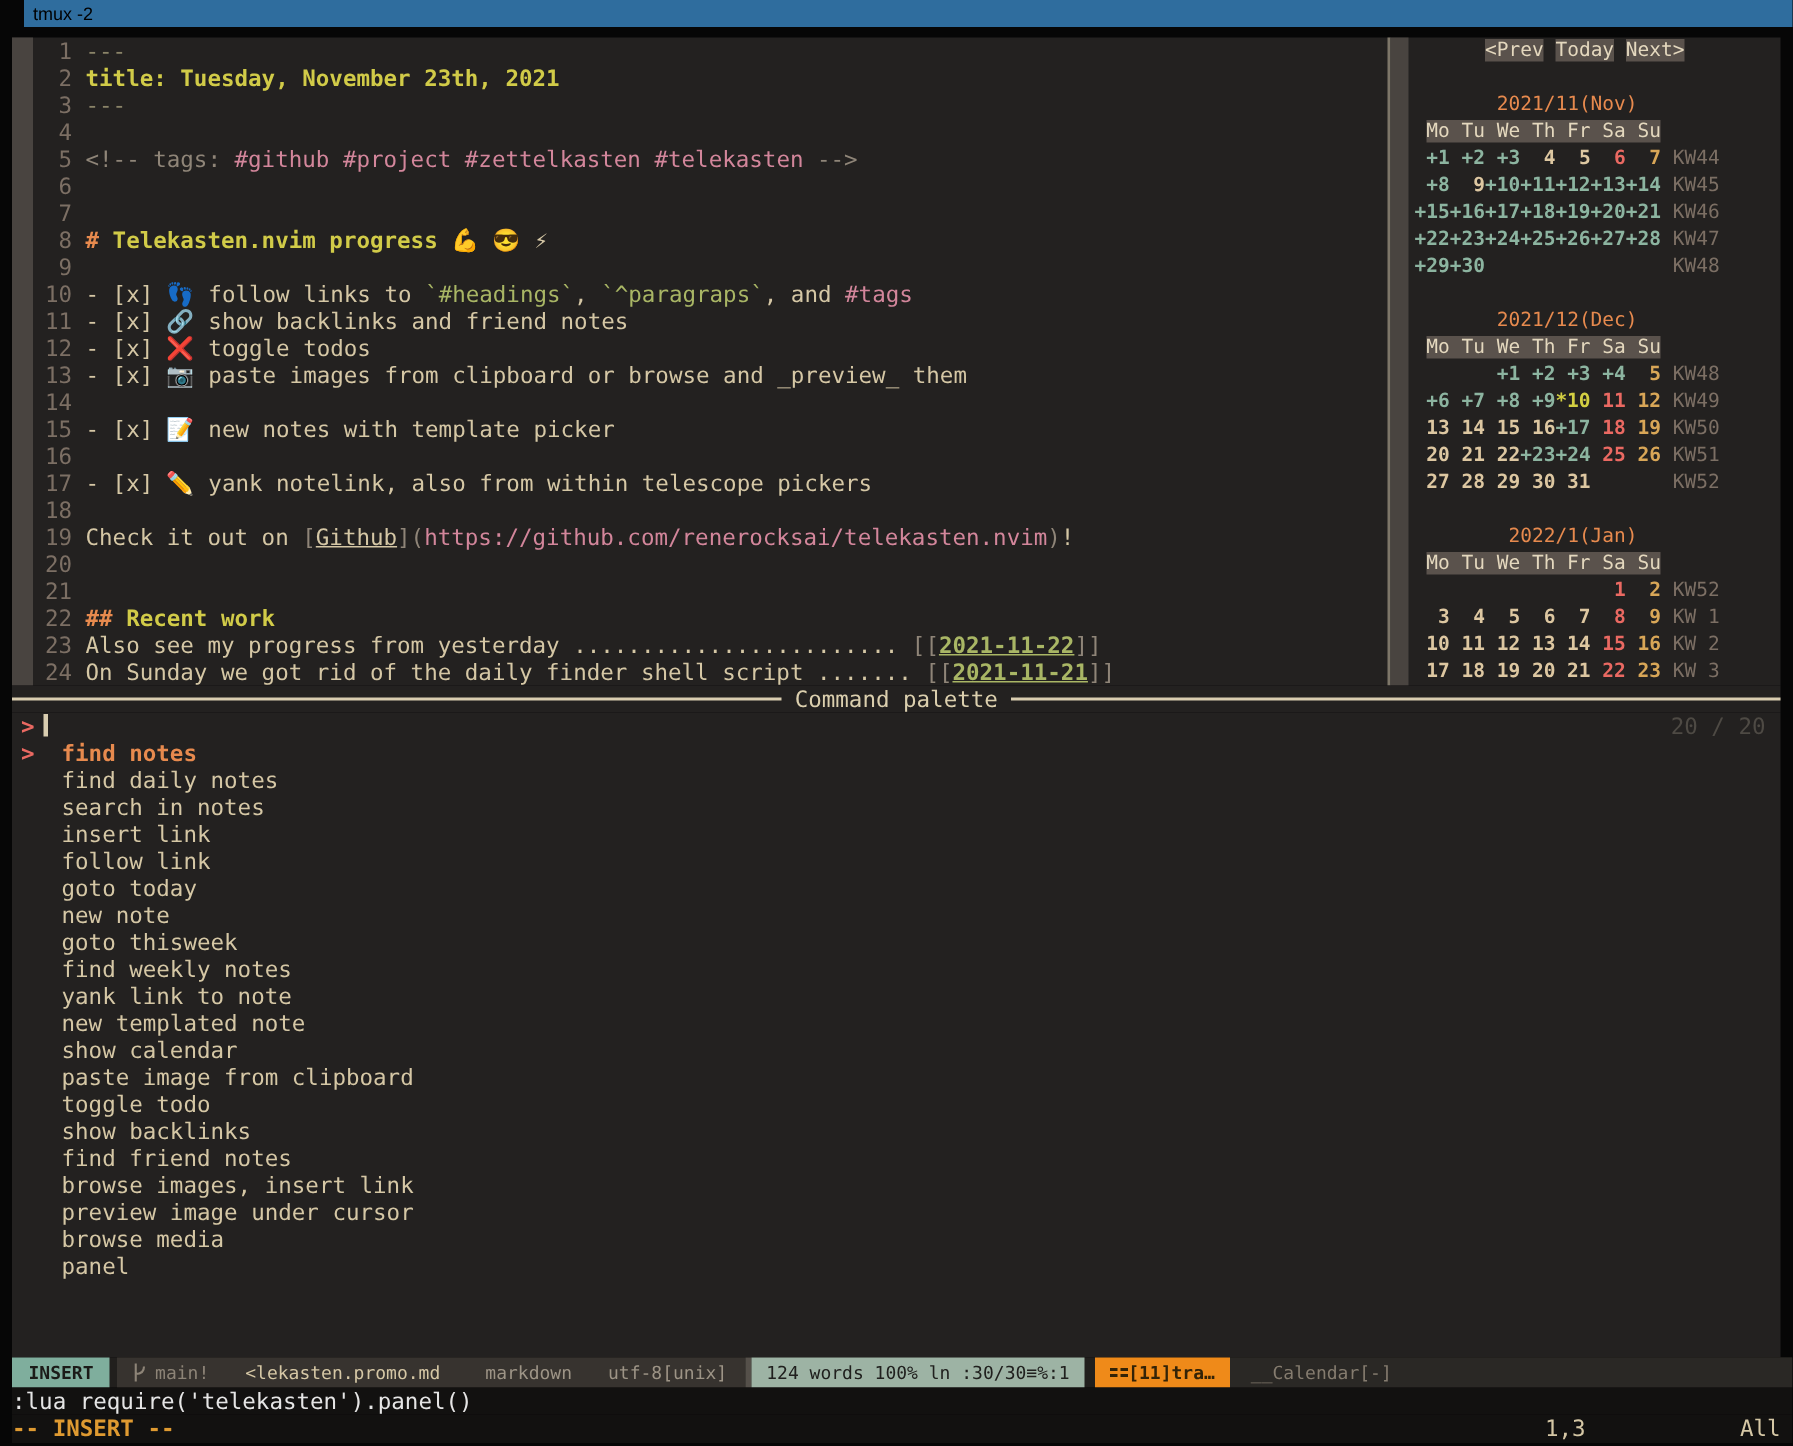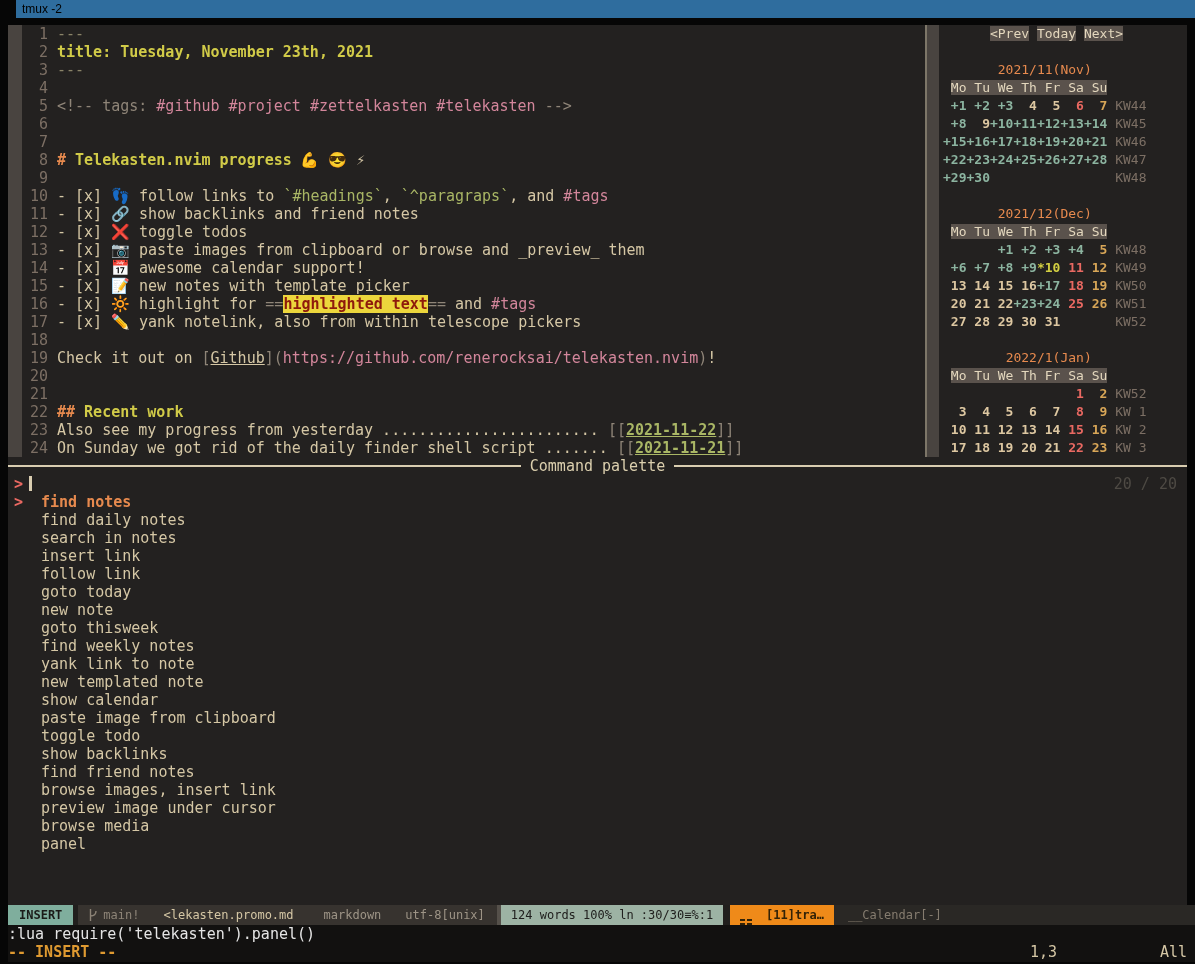--- a/index.html
+++ b/index.html
@@ -63,21 +63,21 @@
     display:flex;font-size:12px;line-height:20px;align-items:stretch;}
   .sb-mode{background:#7fae9d;color:#1b1b18;font-weight:bold;padding:0 11px;flex:none;}
   .sb-gap{width:5px;flex:none;}
   .sb-mid{background:#37332f;display:flex;align-items:center;padding:0 10px;flex:none;}
   .sb-branch{color:#8d8477;display:flex;align-items:center;gap:6px;}
   .sb-file{color:#d5c7a5;margin-left:24px;}
   .sb-ft{color:#9d9486;margin-left:30px;}
   .sb-enc{color:#9d9486;margin-left:24px;margin-right:2px;}
   .sb-div{width:4px;background:#55504a;flex:none;}
   .sb-words{background:#9db3a4;color:#20201e;padding:0 10px;flex:none;}
-  .sb-warn{background:#ef8a19;color:#332307;padding:0 10px;flex:none;display:flex;align-items:flex-end;gap:14px;font-weight:bold;}
+  .sb-warn{background:#ef8a19;color:#332307;padding:0 10px;flex:none;display:flex;align-items:center;gap:0;font-weight:bold;}
   .sb-warn-gap{width:7px;flex:none;}
   .sb-right{flex:1;background:#2a2825;color:#857c6f;padding-left:14px;}
   .warn-icon{display:inline-grid;grid-template-columns:5px 5px;grid-template-rows:2px 2px;gap:2px;}
   .warn-icon i{background:#332307;}
 
   
   .cmdline{position:absolute;top:925px;left:8px;right:0;height:18px;background:#121110;
     color:#e5e5e5;font-size:15px;line-height:18px;}
   .bottomline{position:absolute;top:943px;left:8px;right:0;height:19px;background:#121110;
     font-size:15px;line-height:18px;}
@@ -103,23 +103,23 @@
         <div class="ed-line"><span class="ed-num">4</span><span class="ed-text"></span></div>
         <div class="ed-line"><span class="ed-num">5</span><span class="ed-text"><span class="c-com">&lt;!-- tags: </span><span class="c-pnk">#github</span><span class="c-com"> </span><span class="c-pnk">#project</span><span class="c-com"> </span><span class="c-pnk">#zettelkasten</span><span class="c-com"> </span><span class="c-pnk">#telekasten</span><span class="c-com"> --&gt;</span></span></div>
         <div class="ed-line"><span class="ed-num">6</span><span class="ed-text"></span></div>
         <div class="ed-line"><span class="ed-num">7</span><span class="ed-text"></span></div>
         <div class="ed-line"><span class="ed-num">8</span><span class="ed-text"><span class="c-org"># </span><span class="c-yel">Telekasten.nvim progress</span><span> 💪 😎 ⚡</span></span></div>
         <div class="ed-line"><span class="ed-num">9</span><span class="ed-text"></span></div>
         <div class="ed-line"><span class="ed-num">10</span><span class="ed-text"><span>- [x] 👣 follow links to </span><span class="c-cod">`#headings`</span><span>, </span><span class="c-cod">`^paragraps`</span><span>, and </span><span class="c-pnk">#tags</span></span></div>
         <div class="ed-line"><span class="ed-num">11</span><span class="ed-text"><span>- [x] 🔗 show backlinks and friend notes</span></span></div>
         <div class="ed-line"><span class="ed-num">12</span><span class="ed-text"><span>- [x] ❌ toggle todos</span></span></div>
         <div class="ed-line"><span class="ed-num">13</span><span class="ed-text"><span>- [x] 📷 paste images from clipboard or browse and _preview_ them</span></span></div>
-        <div class="ed-line"><span class="ed-num">14</span><span class="ed-text"><span>- [x] 📅 awesome calendar support!</span></span></div>
+        <div class="ed-line"><span class="ed-num">14</span></div>
         <div class="ed-line"><span class="ed-num">15</span><span class="ed-text"><span>- [x] 📝 new notes with template picker</span></span></div>
-        <div class="ed-line"><span class="ed-num">16</span><span class="ed-text"><span>- [x] 🔆 highlight for </span><span class="c-com">==</span><span class="c-hl">highlighted text</span><span class="c-com">==</span><span> and </span><span class="c-pnk">#tags</span></span></div>
+        <div class="ed-line"><span class="ed-num">16</span></div>
         <div class="ed-line"><span class="ed-num">17</span><span class="ed-text"><span>- [x] ✏️ yank notelink, also from within telescope pickers</span></span></div>
         <div class="ed-line"><span class="ed-num">18</span><span class="ed-text"></span></div>
         <div class="ed-line"><span class="ed-num">19</span><span class="ed-text"><span>Check it out on </span><span class="c-com">[</span><span class="c-lnc">Github</span><span class="c-com">](</span><span class="c-pnk">https://github.com/renerocksai/telekasten.nvim</span><span class="c-com">)</span><span>!</span></span></div>
         <div class="ed-line"><span class="ed-num">20</span><span class="ed-text"></span></div>
         <div class="ed-line"><span class="ed-num">21</span><span class="ed-text"></span></div>
         <div class="ed-line"><span class="ed-num">22</span><span class="ed-text"><span class="c-org">## </span><span class="c-yel">Recent work</span></span></div>
         <div class="ed-line"><span class="ed-num">23</span><span class="ed-text"><span>Also see my progress from yesterday ........................ </span><span class="c-com">[[</span><span class="c-lng">2021-11-22</span><span class="c-com">]]</span></span></div>
         <div class="ed-line"><span class="ed-num">24</span><span class="ed-text"><span>On Sunday we got rid of the daily finder shell script ....... </span><span class="c-com">[[</span><span class="c-lng">2021-11-21</span><span class="c-com">]]</span></span></div>
       </div>
     <div class="vsep"></div>

